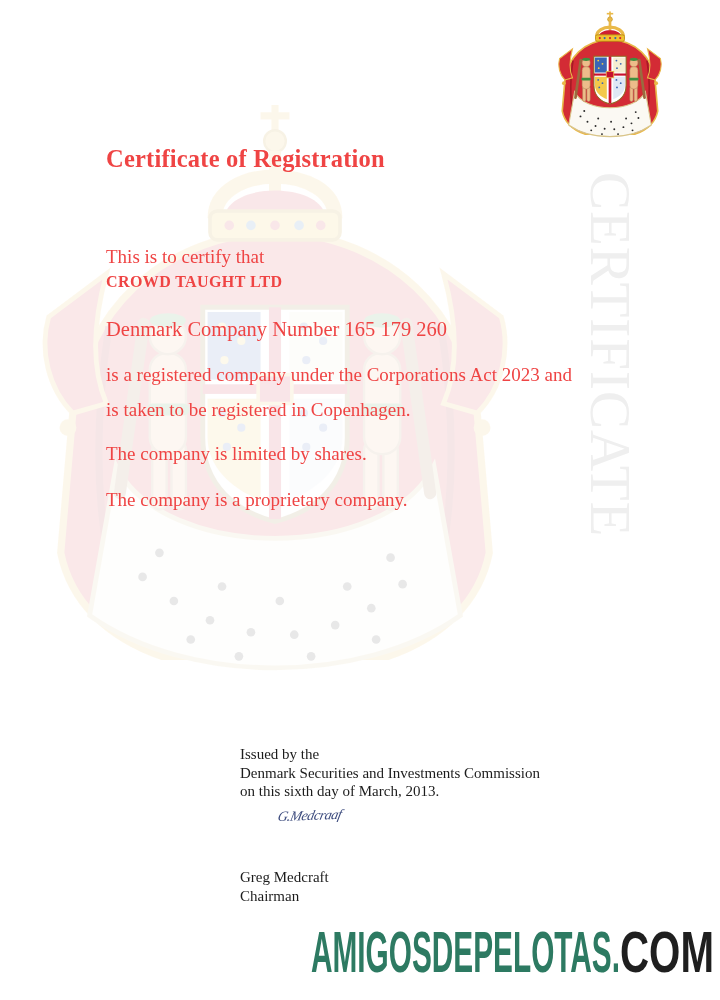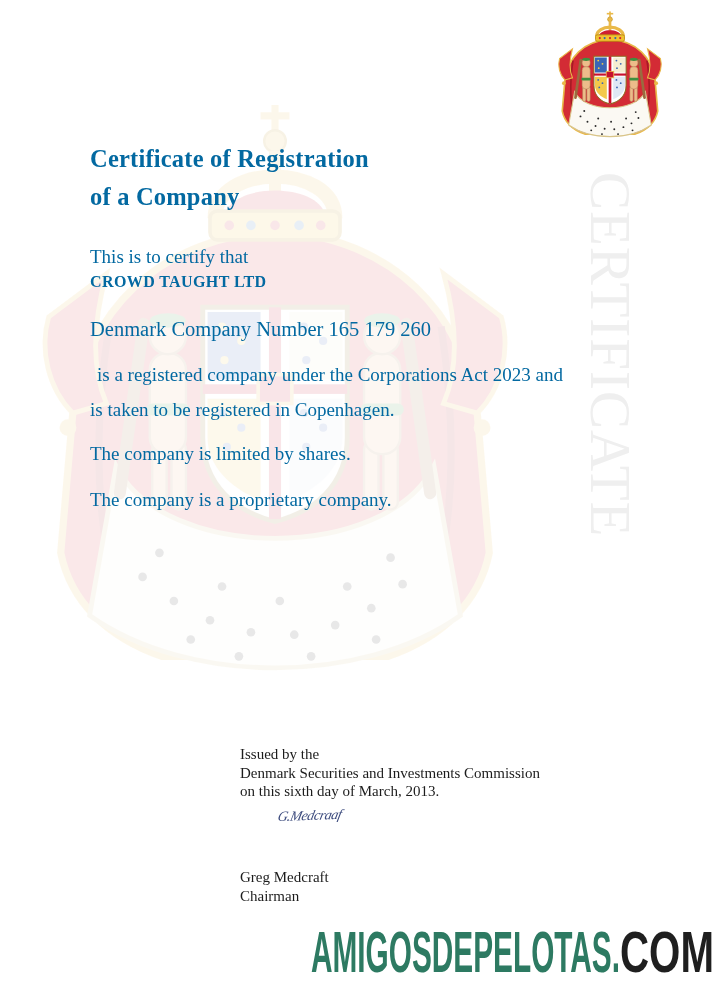--- a/index.html
+++ b/index.html
@@ -14,26 +14,26 @@
     position:absolute;left:582px;top:172px;
     writing-mode:vertical-rl;
     font-family:"Liberation Serif",serif;
     font-size:57px;color:#efefef;letter-spacing:1px;line-height:1.0;
     user-select:none;
   }
 
   
   .crest-main{position:absolute;left:551px;top:11px;width:118px;height:140px;}
 
-  .para{position:absolute;left:90px;color:#0369a1;}
+  .para{position:absolute;left:106px;color:#ef4444;}
   .title{top:140px;font-size:24.5px;font-weight:bold;line-height:38px;letter-spacing:0.2px;}
   .certify{top:234px;font-size:19px;margin-top:12px;}
   .company-name{top:273px;font-size:16px;font-weight:bold;letter-spacing:0.4px;}
   .company-number{top:318px;font-size:20.5px;font-weight:normal;}
-  .reg1{top:364px;font-size:19px;margin-left:7px;}
+  .reg1{top:364px;font-size:19px;}
   .reg2{top:399px;font-size:19px;}
   .limited{top:443px;font-size:19px;}
   .proprietary{top:489px;font-size:19px;}
   .commencement{top:535px;font-size:19px;line-height:23px;}
   .bold{font-weight:normal;}
 
   .issued{position:absolute;left:240px;top:745px;font-size:15px;line-height:18.5px;color:#1c1c1c;}
   .signature{
     position:absolute;left:278px;top:808px;
     font-size:14px;font-style:italic;color:#3b4a7d;
@@ -146,21 +146,20 @@
   </svg>
 
   <div class="side-watermark">CERTIFICATE</div>
 
   <svg class="crest-main" viewBox="0 0 220 260">
     <use href="#crest-symbol"></use>
   </svg>
 
   <div class="para title">
     <div>Certificate of Registration</div>
-    <div>of a Company</div>
   </div>
 
   <div class="para certify">This is to certify that</div>
 
   <div class="para company-name">CROWD TAUGHT LTD</div>
 
   <div class="para company-number">Denmark Company Number 165 179 260</div>
 
   <div class="para reg1">is a registered company under the Corporations Act 2023 and</div>
   <div class="para reg2">is taken to be registered in Copenhagen.</div>

